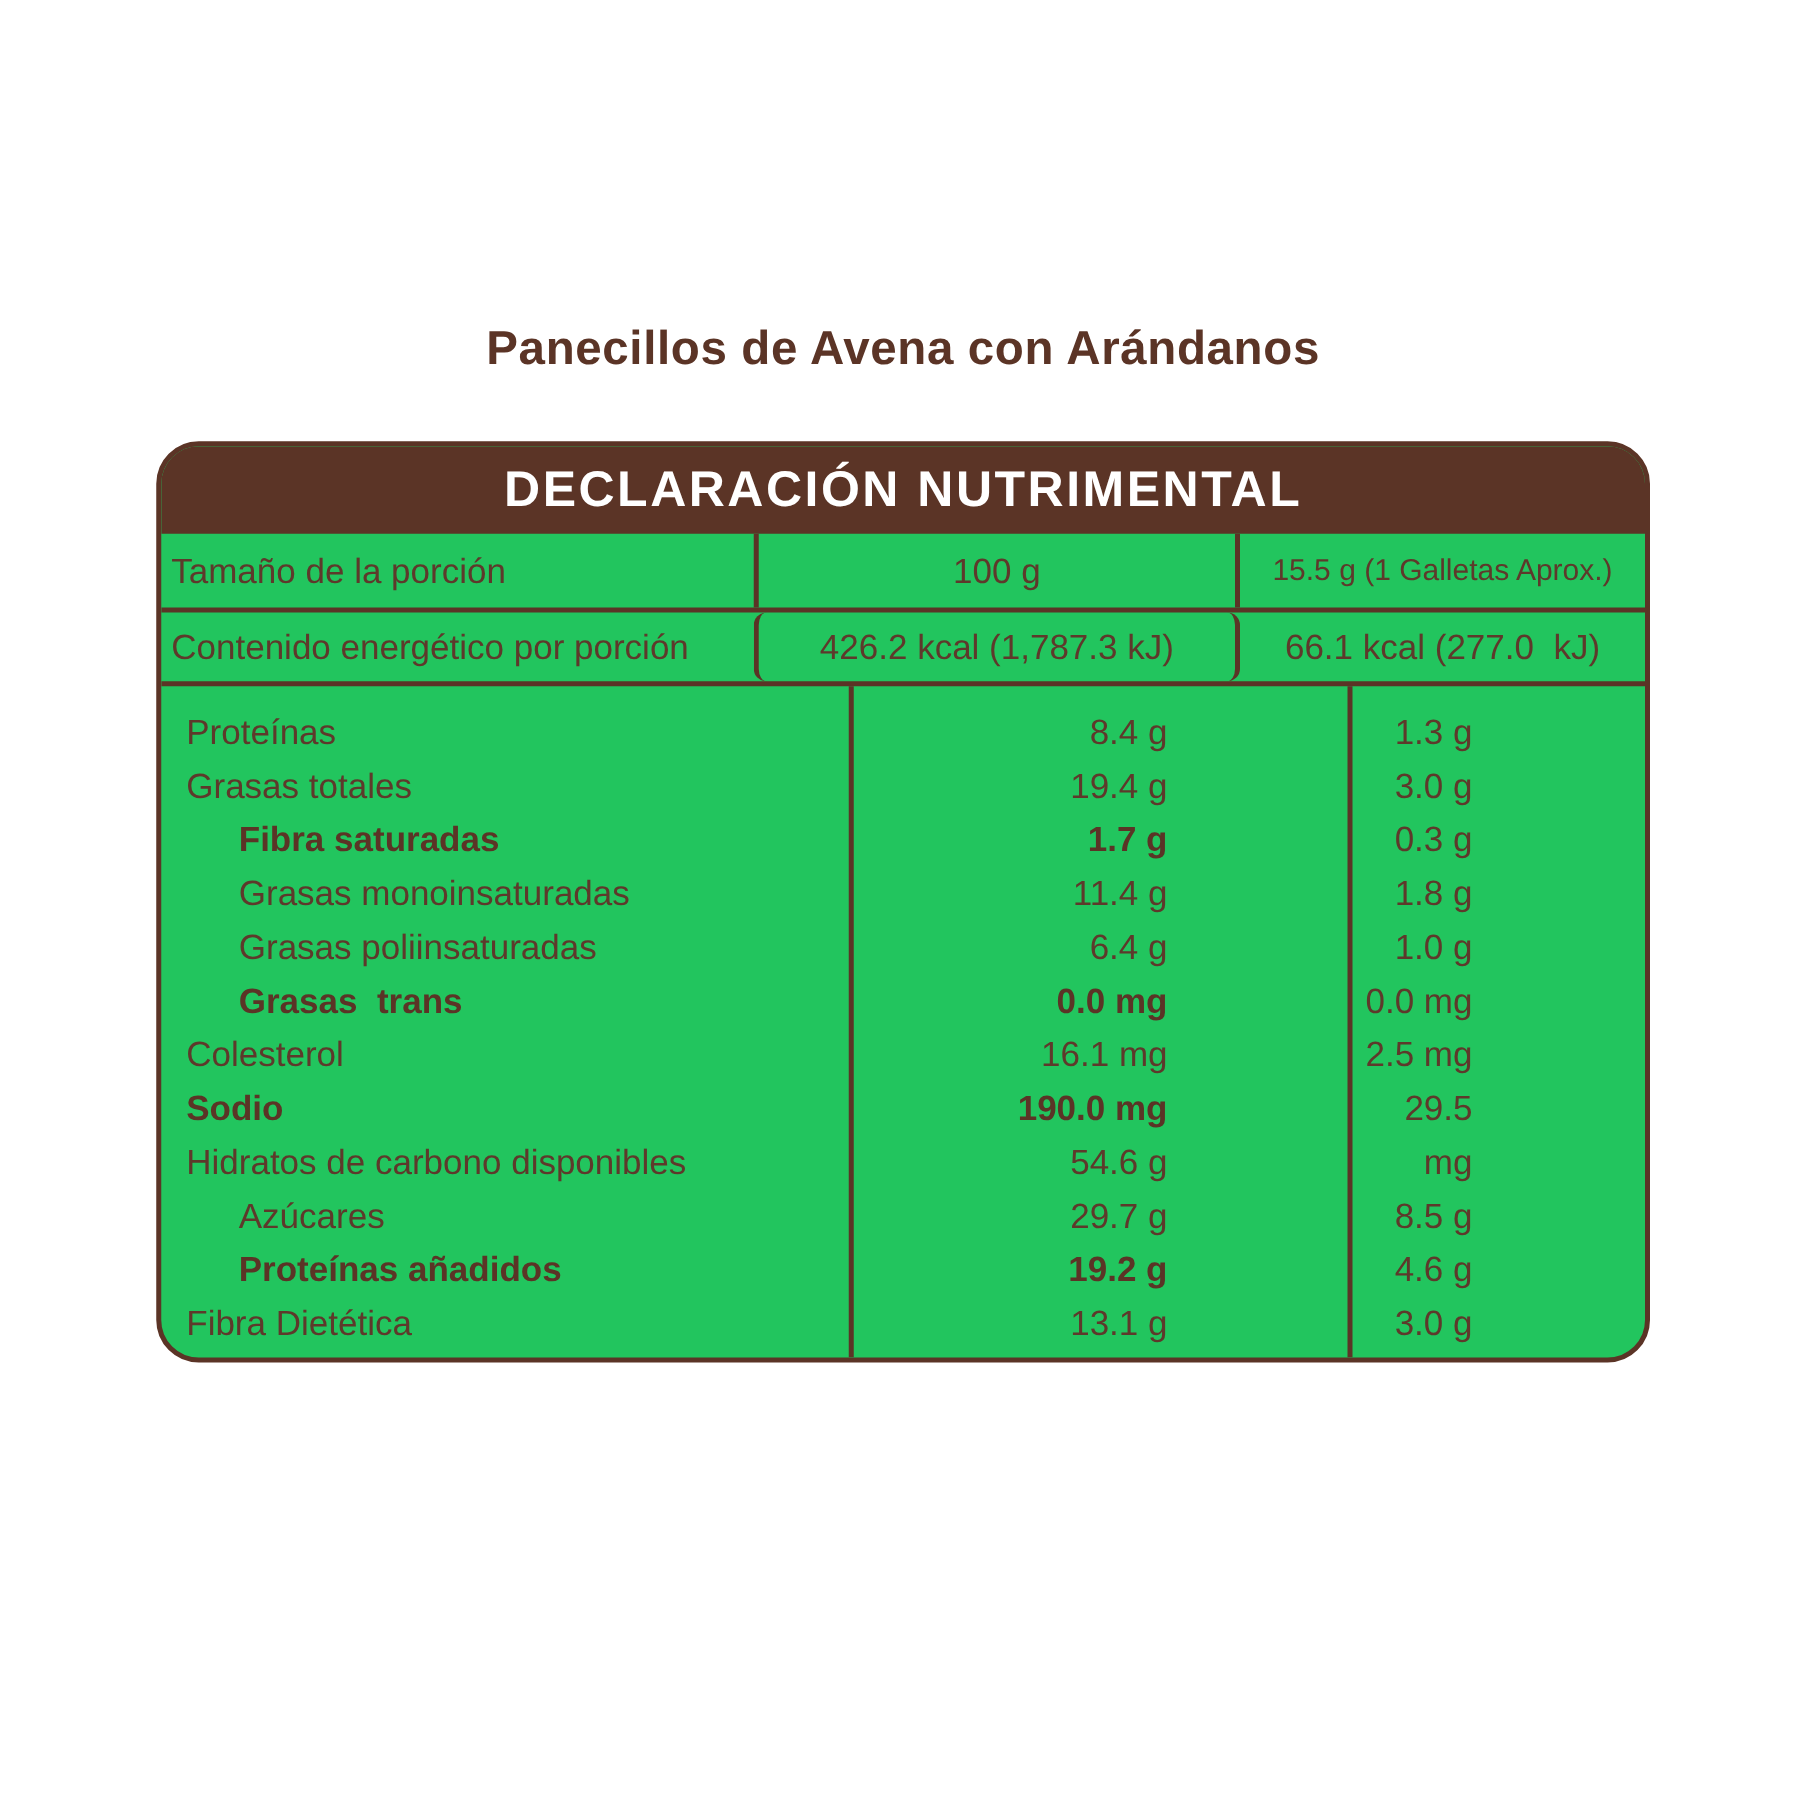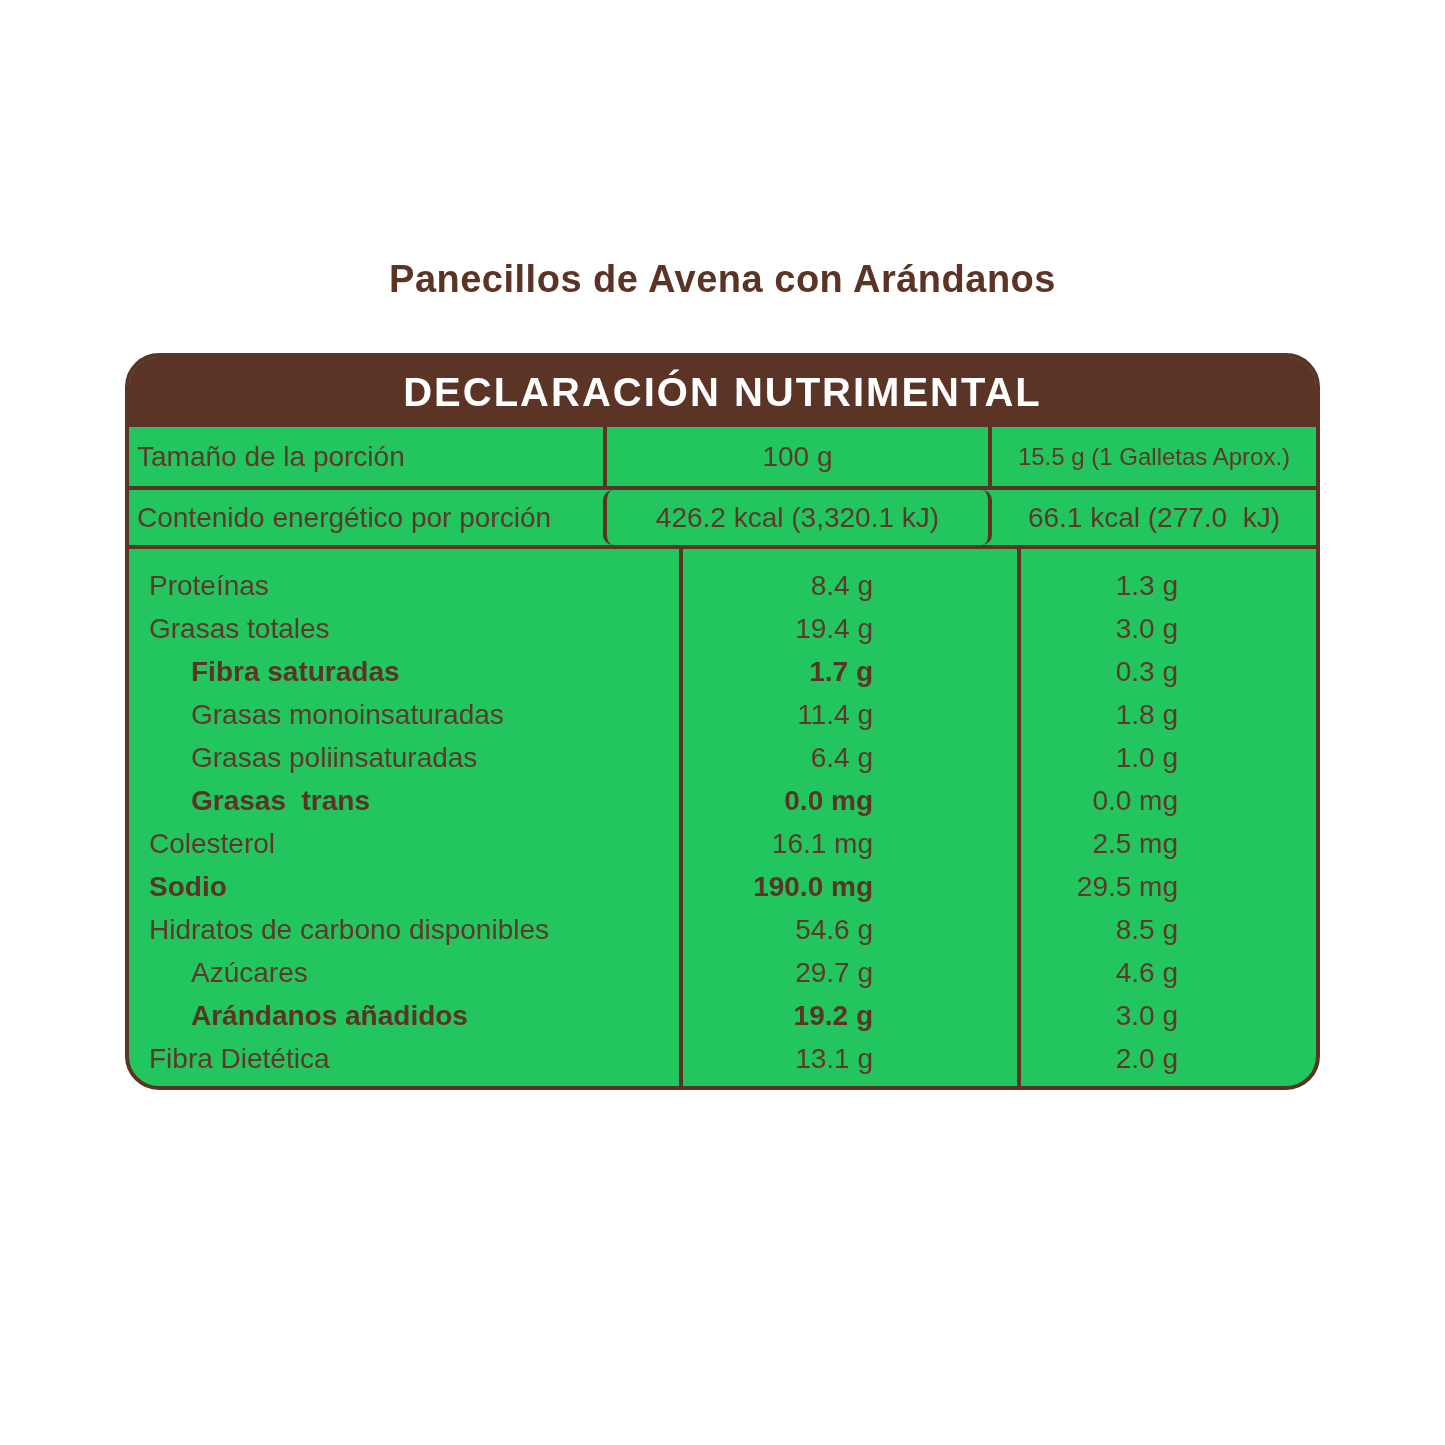--- a/index.html
+++ b/index.html
@@ -35,21 +35,21 @@
   .serving-row.r2 .cell{height:55px;border-radius:10px;}
   .label-cell{padding-left:8px;justify-content:flex-start;}
   .center-cell{justify-content:center;text-align:center;}
   .mid{box-sizing:border-box;border-left:4px solid #5b3426;border-right:4px solid #5b3426;}
   .cell.small{font-size:24px;}
   .tbody{
     display:flex;height:537px;
   }
   .col{box-sizing:border-box;padding-top:15px;font-size:28px;}
   .col-labels{width:550px;padding-left:20px;}
-  .col-v1{width:342px;border-left:4px solid #5b3426;border-right:4px solid #5b3426;padding-right:144px;}
+  .col-v1{width:403px;border-left:4px solid #5b3426;border-right:4px solid #5b3426;padding-right:144px;}
   .col-v2{flex:1;padding-right:138px;}
   .line{line-height:43px;white-space:pre-wrap;}
   .col-v1 .line,.col-v2 .line{text-align:right;}
   .line.ind{padding-left:42px;}
   .line.b{font-weight:bold;color:#5b3426;}
 </style>
 </head>
 <body>
 
 <div class="title">Panecillos de Avena con Arándanos</div>
@@ -58,38 +58,38 @@
   <div class="panel-header">DECLARACIÓN NUTRIMENTAL</div>
 
   <div id="serving-rows">
       <div class="serving-row r1">
         <div class="cell label-cell">Tamaño de la porción</div>
         <div class="cell center-cell mid">100 g</div>
         <div class="cell center-cell small">15.5 g (1 Galletas Aprox.)</div>
       </div>
       <div class="serving-row r2">
         <div class="cell label-cell">Contenido energético por porción</div>
-        <div class="cell center-cell mid">426.2 kcal (3,320.1 kJ)</div>
+        <div class="cell center-cell mid">426.2 kcal (1,787.3 kJ)</div>
         <div class="cell center-cell">66.1 kcal (277.0  kJ)</div>
       </div>
     </div>
 
   <div class="tbody">
     <div class="col col-labels" id="col-labels">
         <div class="line">Proteínas</div>
         <div class="line">Grasas totales</div>
         <div class="line ind b">Fibra saturadas</div>
         <div class="line ind">Grasas monoinsaturadas</div>
         <div class="line ind">Grasas poliinsaturadas</div>
         <div class="line ind b">Grasas  trans</div>
         <div class="line">Colesterol</div>
         <div class="line b">Sodio</div>
         <div class="line">Hidratos de carbono disponibles</div>
         <div class="line ind">Azúcares</div>
-        <div class="line ind b">Arándanos añadidos</div>
+        <div class="line ind b">Proteínas añadidos</div>
         <div class="line">Fibra Dietética</div>
       </div>
     <div class="col col-v1" id="col-v1">
         <div class="line val">8.4 g</div>
         <div class="line val">19.4 g</div>
         <div class="line val b">1.7 g</div>
         <div class="line val">11.4 g</div>
         <div class="line val">6.4 g</div>
         <div class="line val b">0.0 mg</div>
         <div class="line val">16.1 mg</div>

